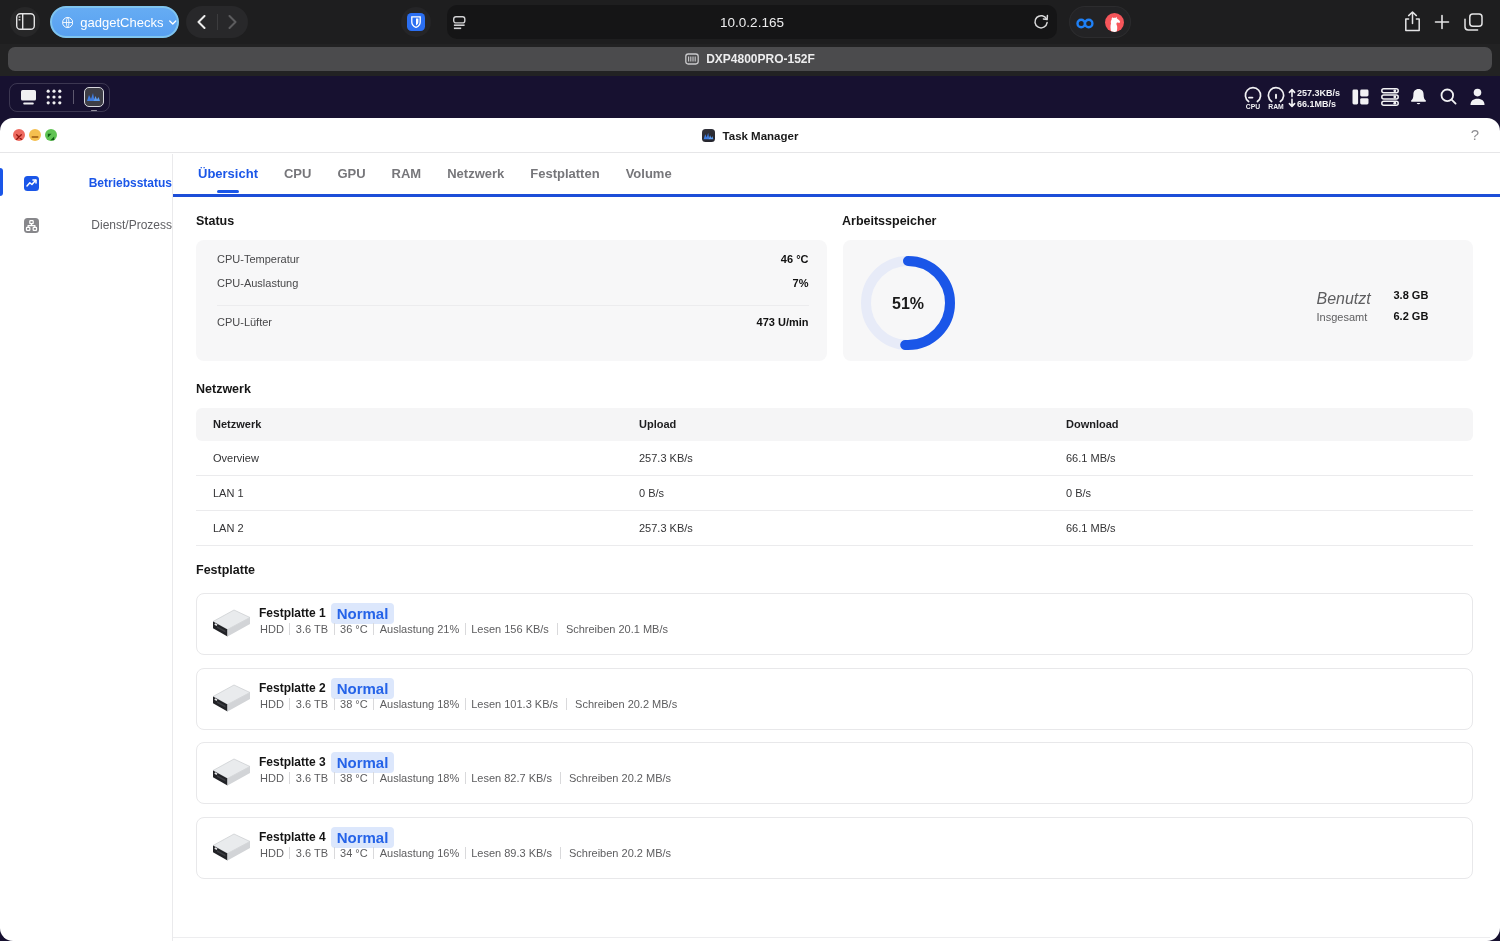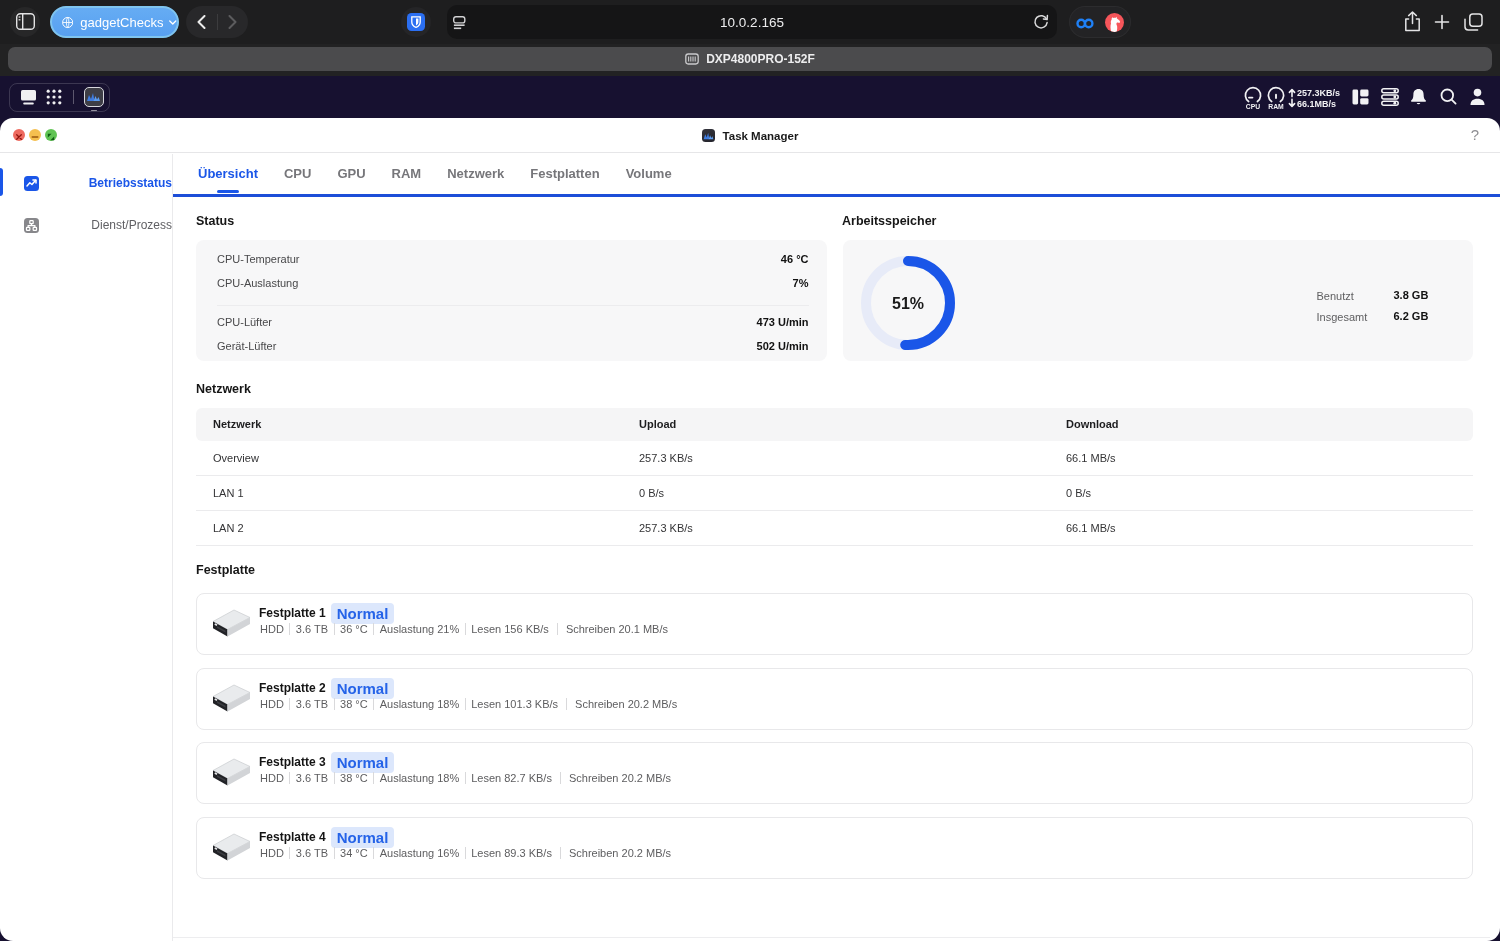--- a/index.html
+++ b/index.html
@@ -304,32 +304,28 @@
             </div>
           <div class="srow" style="top:31px;">
               <span class="l">CPU-Auslastung</span>
               <span class="v">7%</span>
             </div>
           <div class="sdiv"></div>
           <div class="srow" style="top:70px;">
               <span class="l">CPU-Lüfter</span>
               <span class="v">473 U/min</span>
             </div>
-          <div class="srow" style="top:94px;">
-              <span class="l">Gerät-Lüfter</span>
-              <span class="v">502 U/min</span>
-            </div>
         </div>
         <div class="gcard">
           <svg width="104" height="104" style="position:absolute; left:13px; top:11px;" viewBox="0 0 104 104">
             <circle cx="52" cy="52" r="42" fill="none" stroke="#e7ebf8" stroke-width="10"></circle>
             <circle cx="52" cy="52" r="42" fill="none" stroke="#1a56e8" stroke-width="10" stroke-linecap="round" stroke-dasharray="134.6 129.3" transform="rotate(-90 52 52)"></circle>
             <text x="52" y="58" text-anchor="middle" font-size="16" font-weight="bold" fill="#1a1a1a" font-family="Liberation Sans">51%</text>
           </svg>
-          <div style="position:absolute; left:474px; top:50px; font-size:11px; color:#5e5e60;">Benutzt</div>
+          <div style="position:absolute; left:474px; top:50px; font-size:16px; color:#5e5e60;font-style:italic;">Benutzt</div>
           <div style="position:absolute; left:551px; top:49px; font-size:11px; font-weight:700; color:#111;">3.8 GB</div>
           <div style="position:absolute; left:474px; top:71px; font-size:11px; color:#5e5e60;">Insgesamt</div>
           <div style="position:absolute; left:551px; top:70px; font-size:11px; font-weight:700; color:#111;">6.2 GB</div>
         </div>
       </div>
 
       <h3 style="position:absolute; top:185px; left:0;">Netzwerk</h3>
       <div id="nettable" style="top:211px;">
         <div class="nhead">
             <div class="c1">Netzwerk</div>

